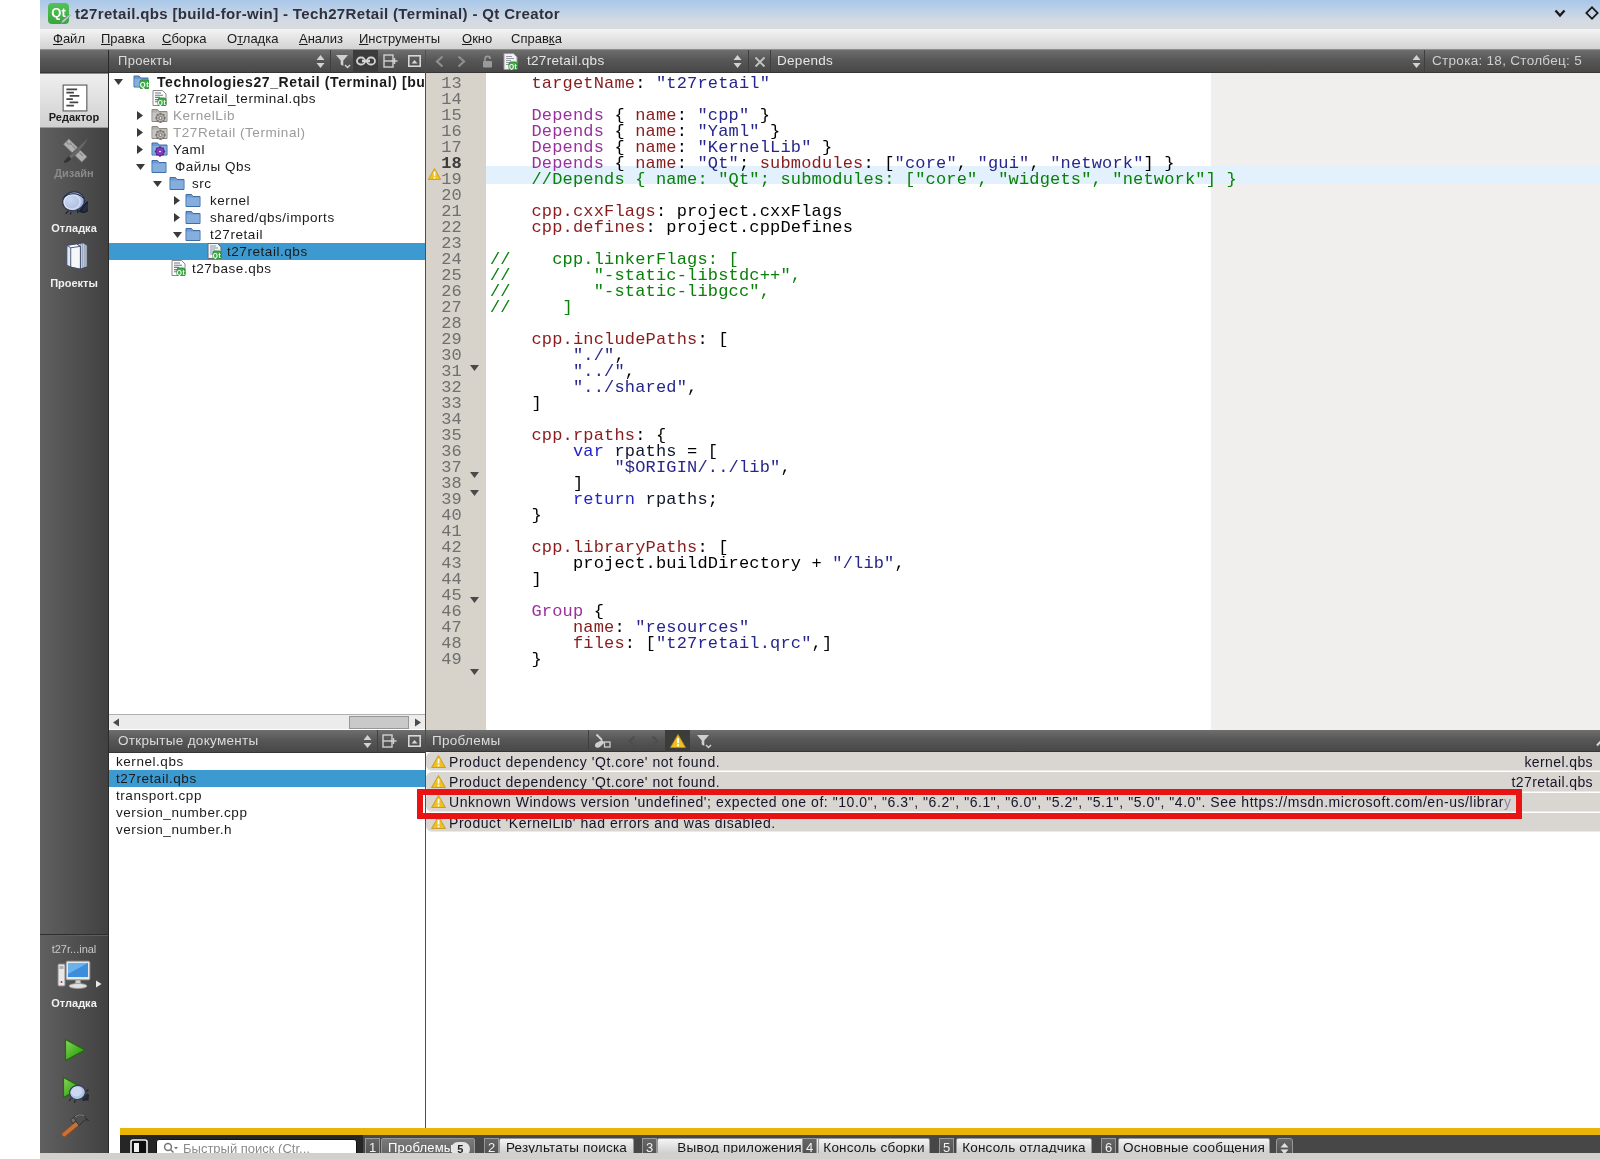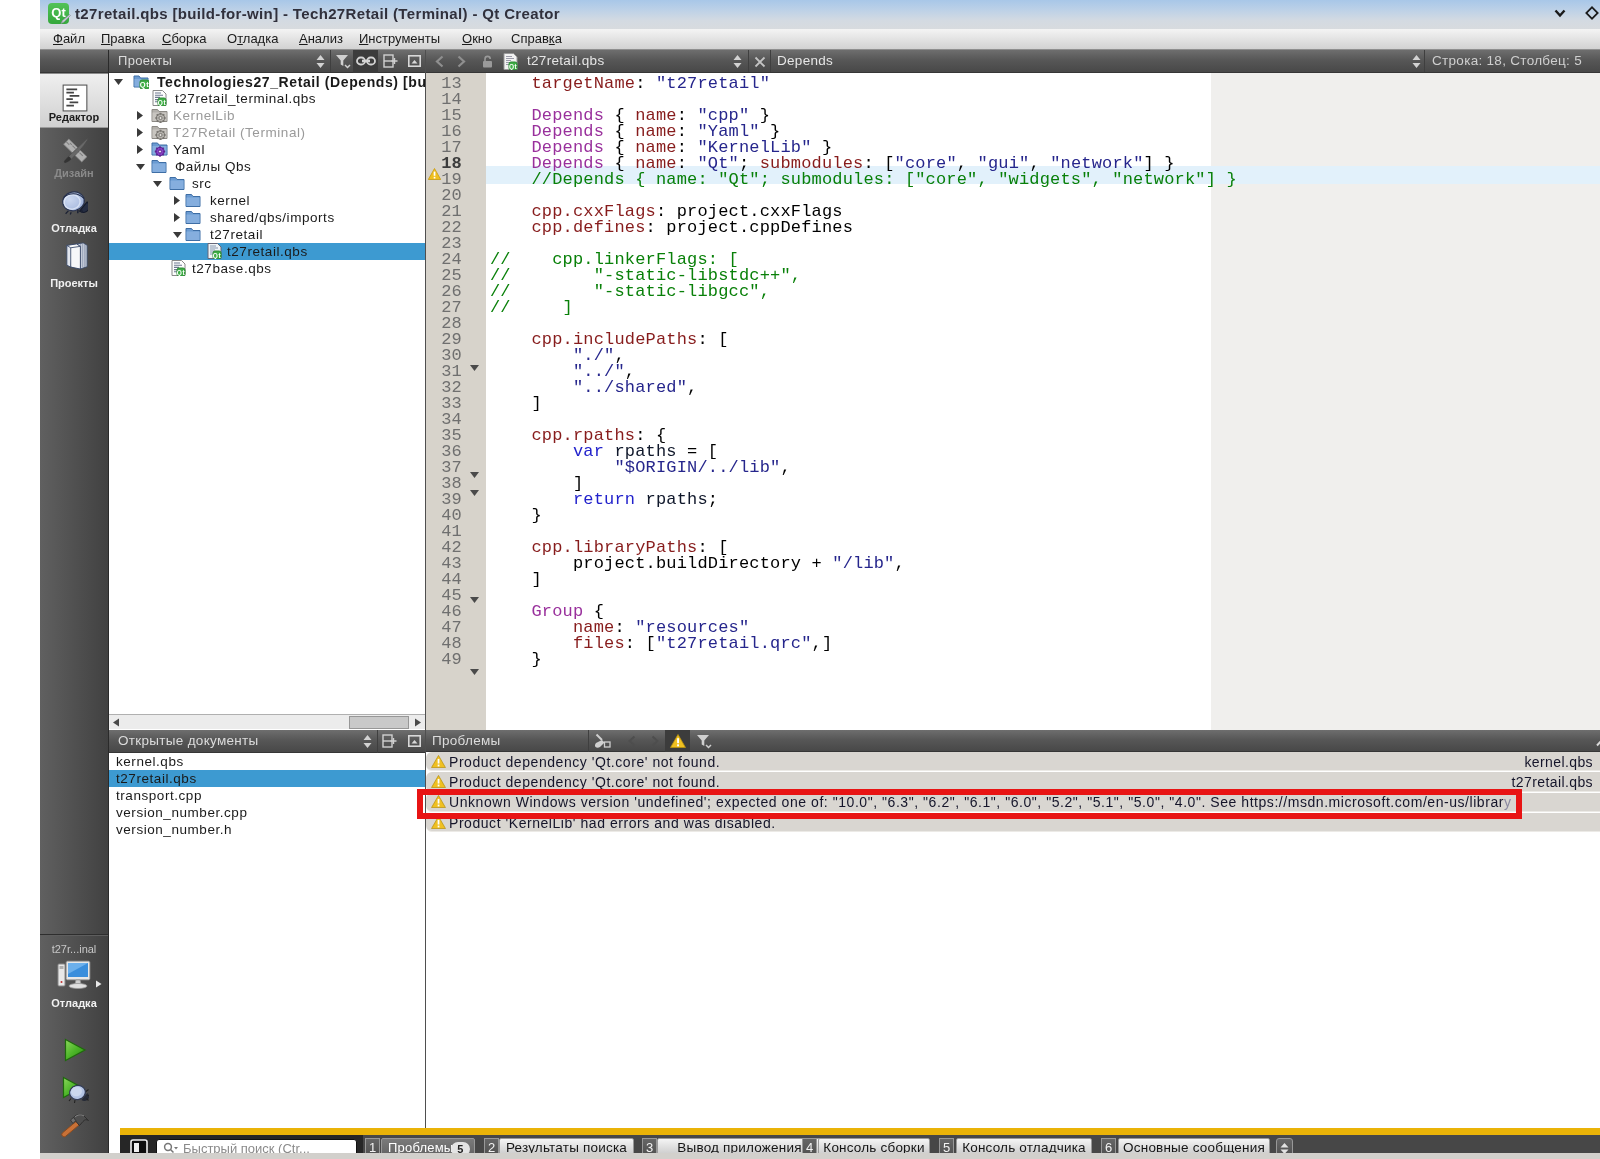--- a/index.html
+++ b/index.html
@@ -238,21 +238,21 @@
           <path d="M0 1 L9 1 L4.5 7 Z" fill="#3a3a3a"></path>
         </svg>
       <span class="abs" style="left:24px;top:0px">
           <svg width="16" height="16" viewBox="0 0 16 16">
             <path d="M1 3 h5 l1.5 2 H15 v9 H1 Z" fill="#6b9bd2" stroke="#3e6ea5" stroke-width="1"></path>
             <path d="M1.5 6 H14.5 V13.5 H1.5 Z" fill="#85aede"></path>
             <rect x="7" y="7" width="9" height="9" rx="2" fill="#3fae46" stroke="#2c8a33"></rect>
             <text x="11.5" y="14" font-size="7.5" font-weight="bold" fill="#fff" text-anchor="middle" font-family="Liberation Sans">Qt</text>
           </svg>
         </span>
-      <span class="txt" style="left:48px;font-weight:bold;font-size:14px;letter-spacing:0.6px">Technologies27_Retail (Depends) [bu</span>
+      <span class="txt" style="left:48px;font-weight:bold;font-size:14px;letter-spacing:0.6px">Technologies27_Retail (Terminal) [bu</span>
     </div>
     <div class="trow" style="top:17px">
       <span class="abs" style="left:43px;top:0px">
           <svg width="15" height="16" viewBox="0 0 15 16">
             <path d="M1 0.5 H10.5 L14 4 V15.5 H1 Z" fill="#fdfdfd" stroke="#888"></path>
             <path d="M3 3 h6 M3 5.2 h8 M3 7.4 h5 M3 9.6 h8 M3 11.8 h4" stroke="#6e7890" stroke-width="1.1"></path>
             <rect x="6" y="8" width="8" height="8" rx="2" fill="#3fae46" stroke="#2c8a33"></rect>
             <text x="10" y="14.5" font-size="6.5" font-weight="bold" fill="#fff" text-anchor="middle" font-family="Liberation Sans">Qt</text>
           </svg>
         </span>

